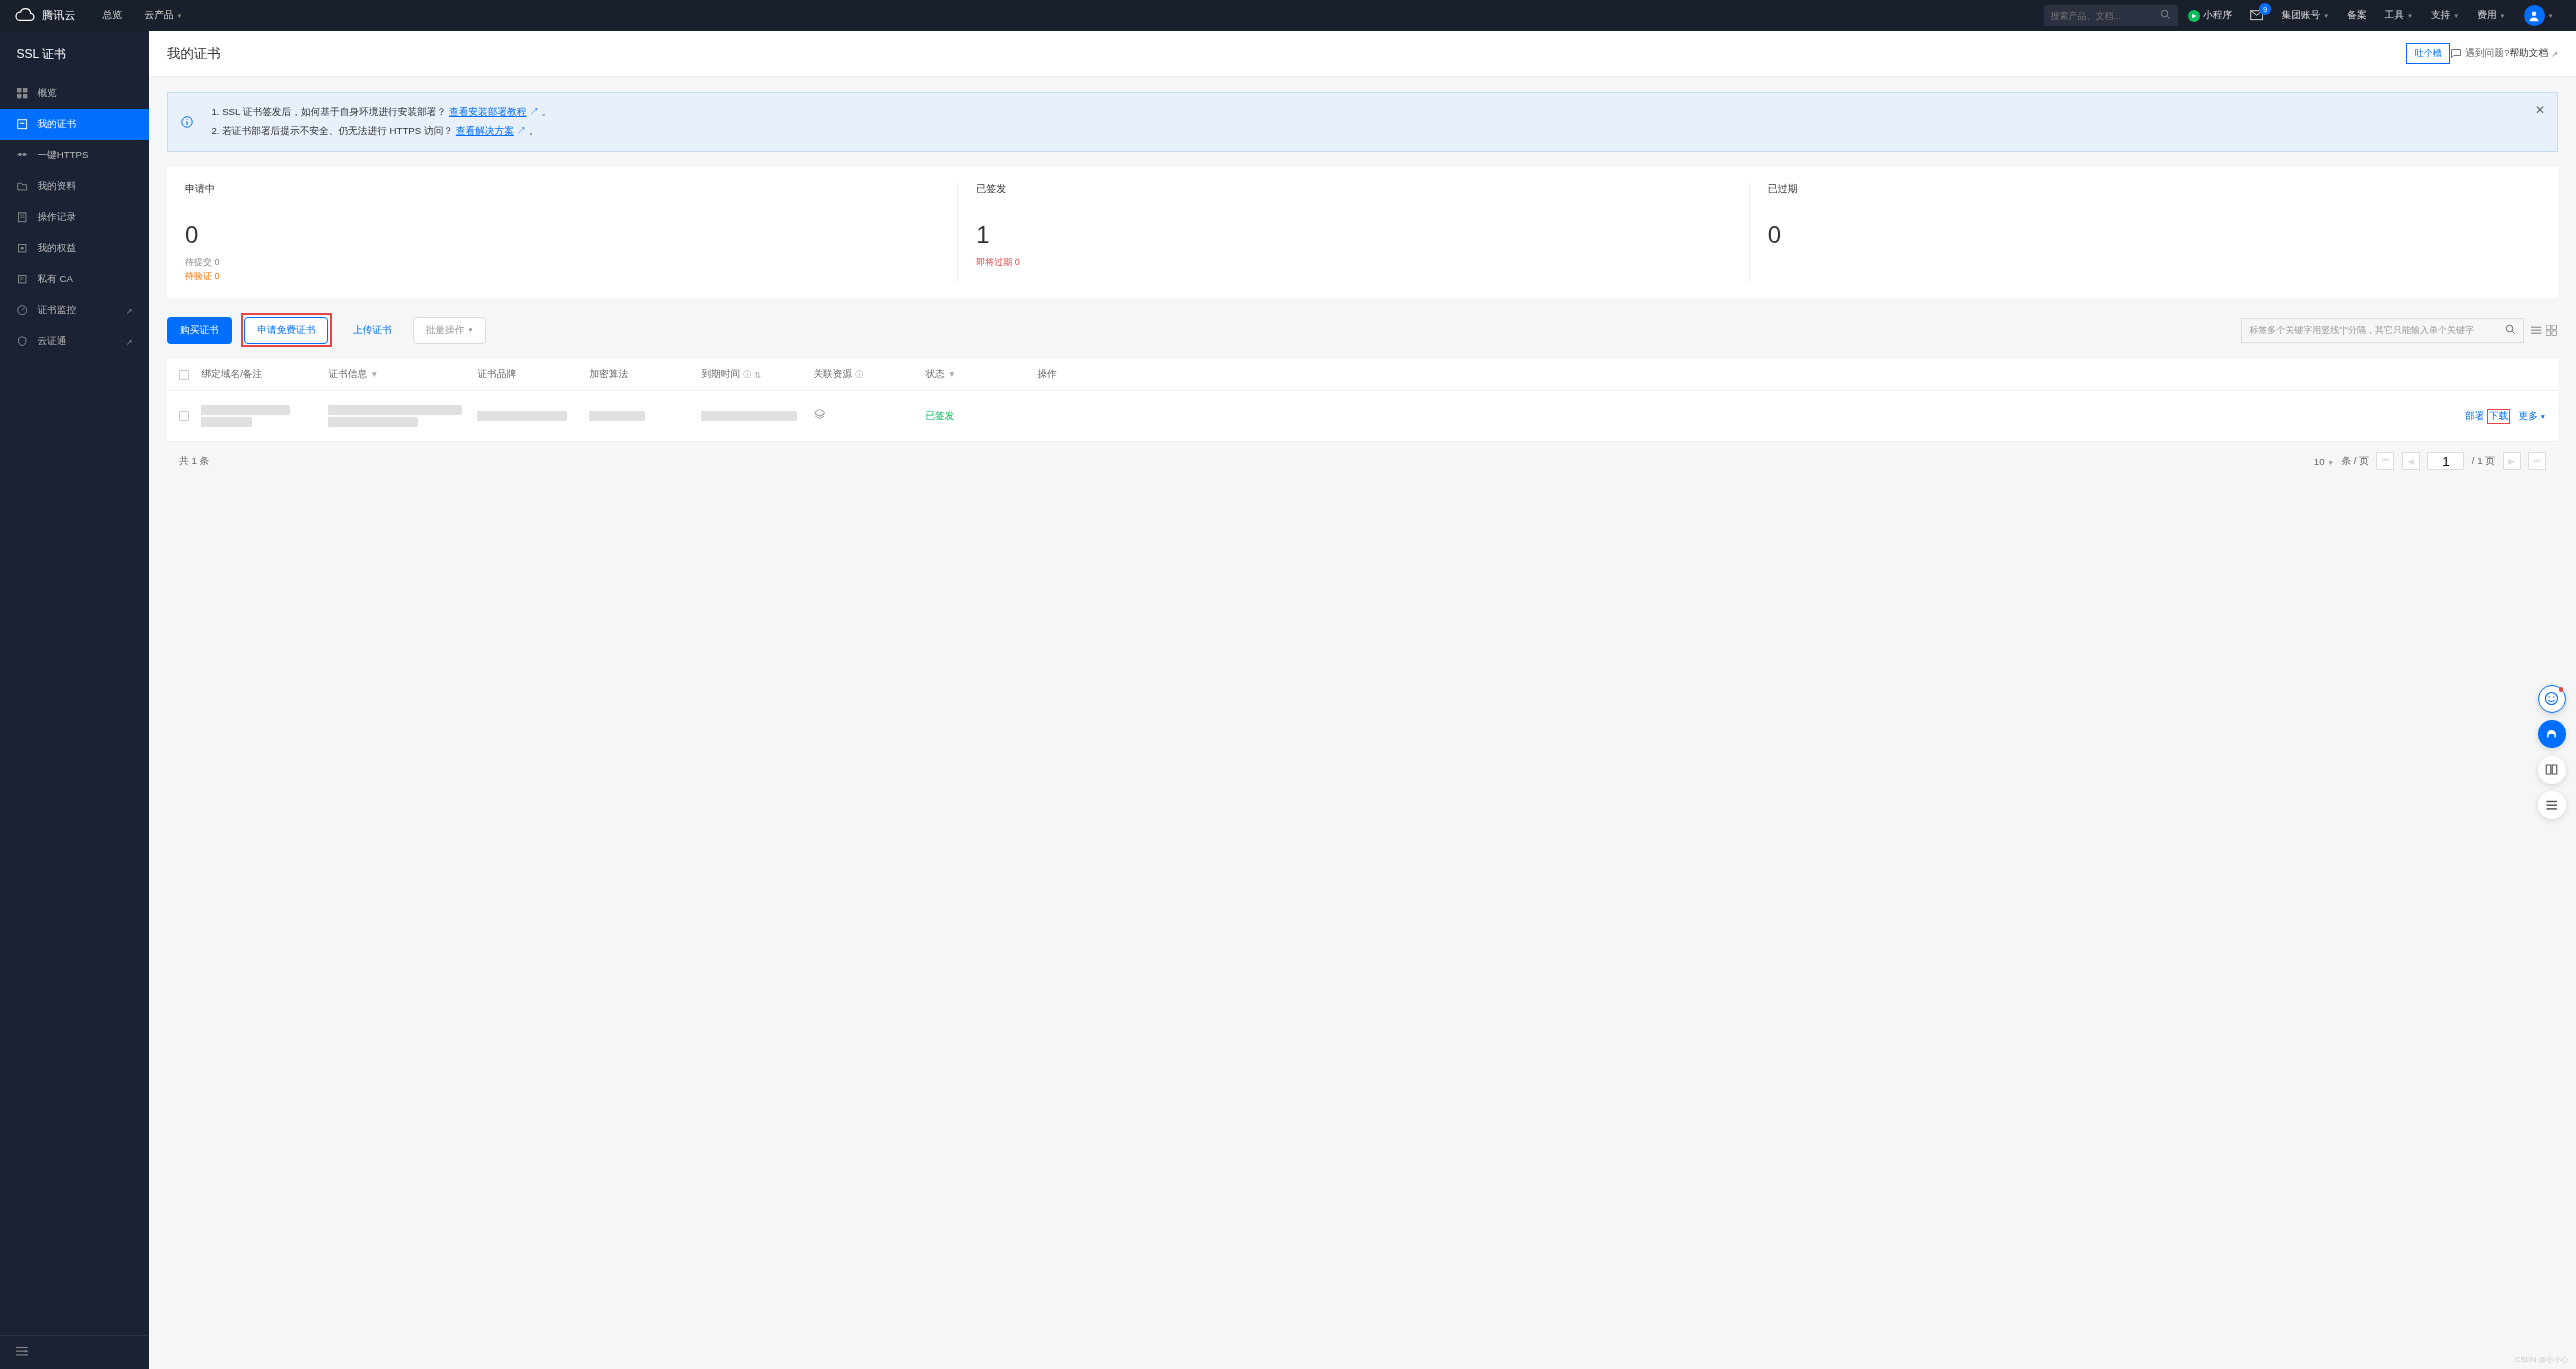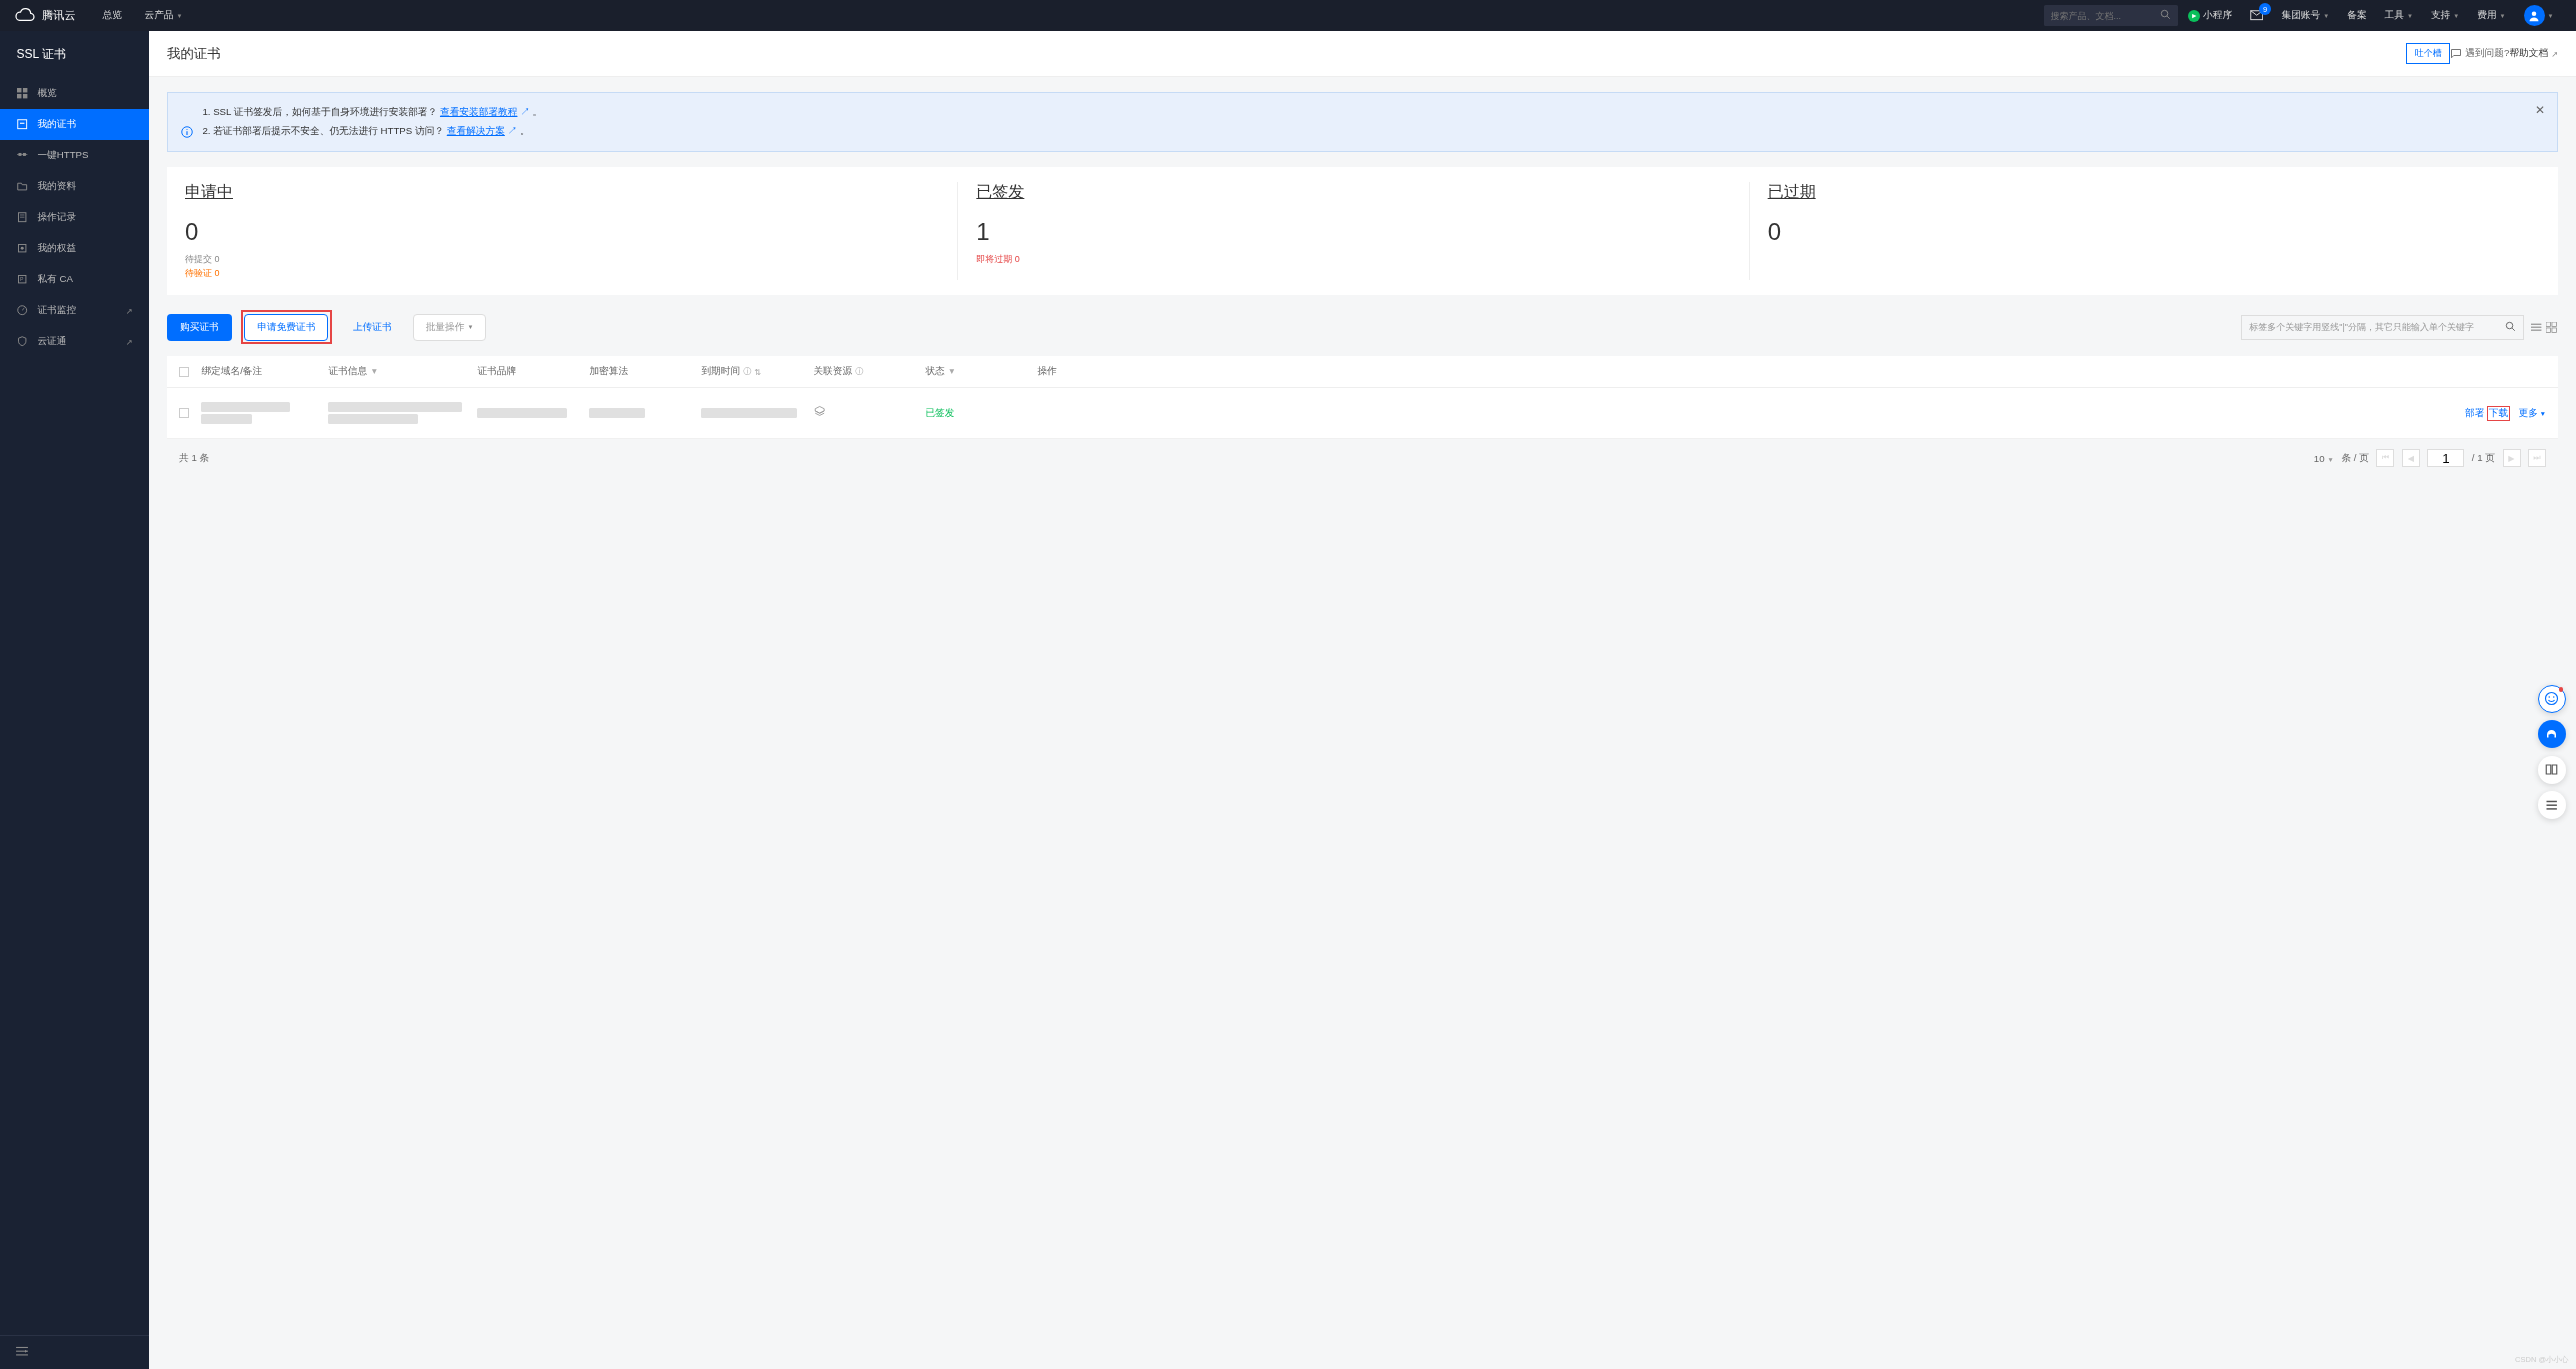--- a/index.html
+++ b/index.html
@@ -41,31 +41,31 @@
     .page-header { background: #fff; padding: 12px 18px; display: flex; align-items: center; border-bottom: 0.7px solid #eee; }
     .page-title { font-size: 13.4px; font-weight: 500; }
     .page-header-right { margin-left: auto; display: flex; align-items: center; }
     .feedback-btn { border: 0.7px solid #006EFF; color: #006EFF; padding: 3px 7.5px; font-size: 9px; cursor: pointer; background: #fff; }
     .help-link { color: #666; cursor: pointer; display: flex; align-items: center; gap: 3px; font-size: 9.7px; }
     .help-link.blue { color: #333; }
 
     .content-inner { padding: 15px 18px; }
 
     
-    .notice-box { background: #e8f0fc; border: 0.7px solid #c6dbf5; padding: 10.4px 13.4px; margin-bottom: 15px; display: flex; align-items: flex-end; gap: 9px; position: relative; }
+    .notice-box { background: #e8f0fc; border: 0.7px solid #c6dbf5; padding: 10.4px 13.4px; margin-bottom: 15px; display: flex; align-items: center; gap: 18px; position: relative; }
     .notice-icon { color: #006EFF; flex-shrink: 0; margin-top: 1.5px; }
     .notice-content { flex: 1; line-height: 1.9; font-size: 9.7px; color: #333; }
     .notice-link { color: #006EFF; text-decoration: underline; cursor: pointer; }
     .notice-close { position: absolute; right: 12px; top: 10.4px; cursor: pointer; color: #666; font-size: 12px; }
 
     
     .stats-row { background: #fff; padding: 15px 18px; display: flex; margin-bottom: 15px; }
     .stat-item { flex: 1; border-left: 0.7px solid #eee; padding-left: 18px; }
     .stat-item:first-child { border-left: none; padding-left: 0; }
-    .stat-label { font-size: 16px; color: #333; font-weight: 500; margin-bottom: 15px; text-decoration: underline; }
+    .stat-label { font-size: 10px; color: #333; font-weight: 500; margin-bottom: 25px; }
     .stat-value { font-size: 24px; color: #333; margin-bottom: 6px; }
     .stat-sub { font-size: 9px; color: #888; line-height: 1.6; }
     .stat-sub.orange { color: #FF7200; }
     .stat-sub.red { color: #E54545; }
 
     
     .actions-row { display: flex; align-items: center; gap: 9px; margin-bottom: 12px; }
     .btn { padding: 6px 12px; font-size: 9.7px; cursor: pointer; border: 0.7px solid transparent; border-radius: 4px; }
     .btn-primary { background: #006EFF; color: #fff; }
     .btn-outline-blue { background: #fff; border-color: #006EFF; color: #006EFF; }

